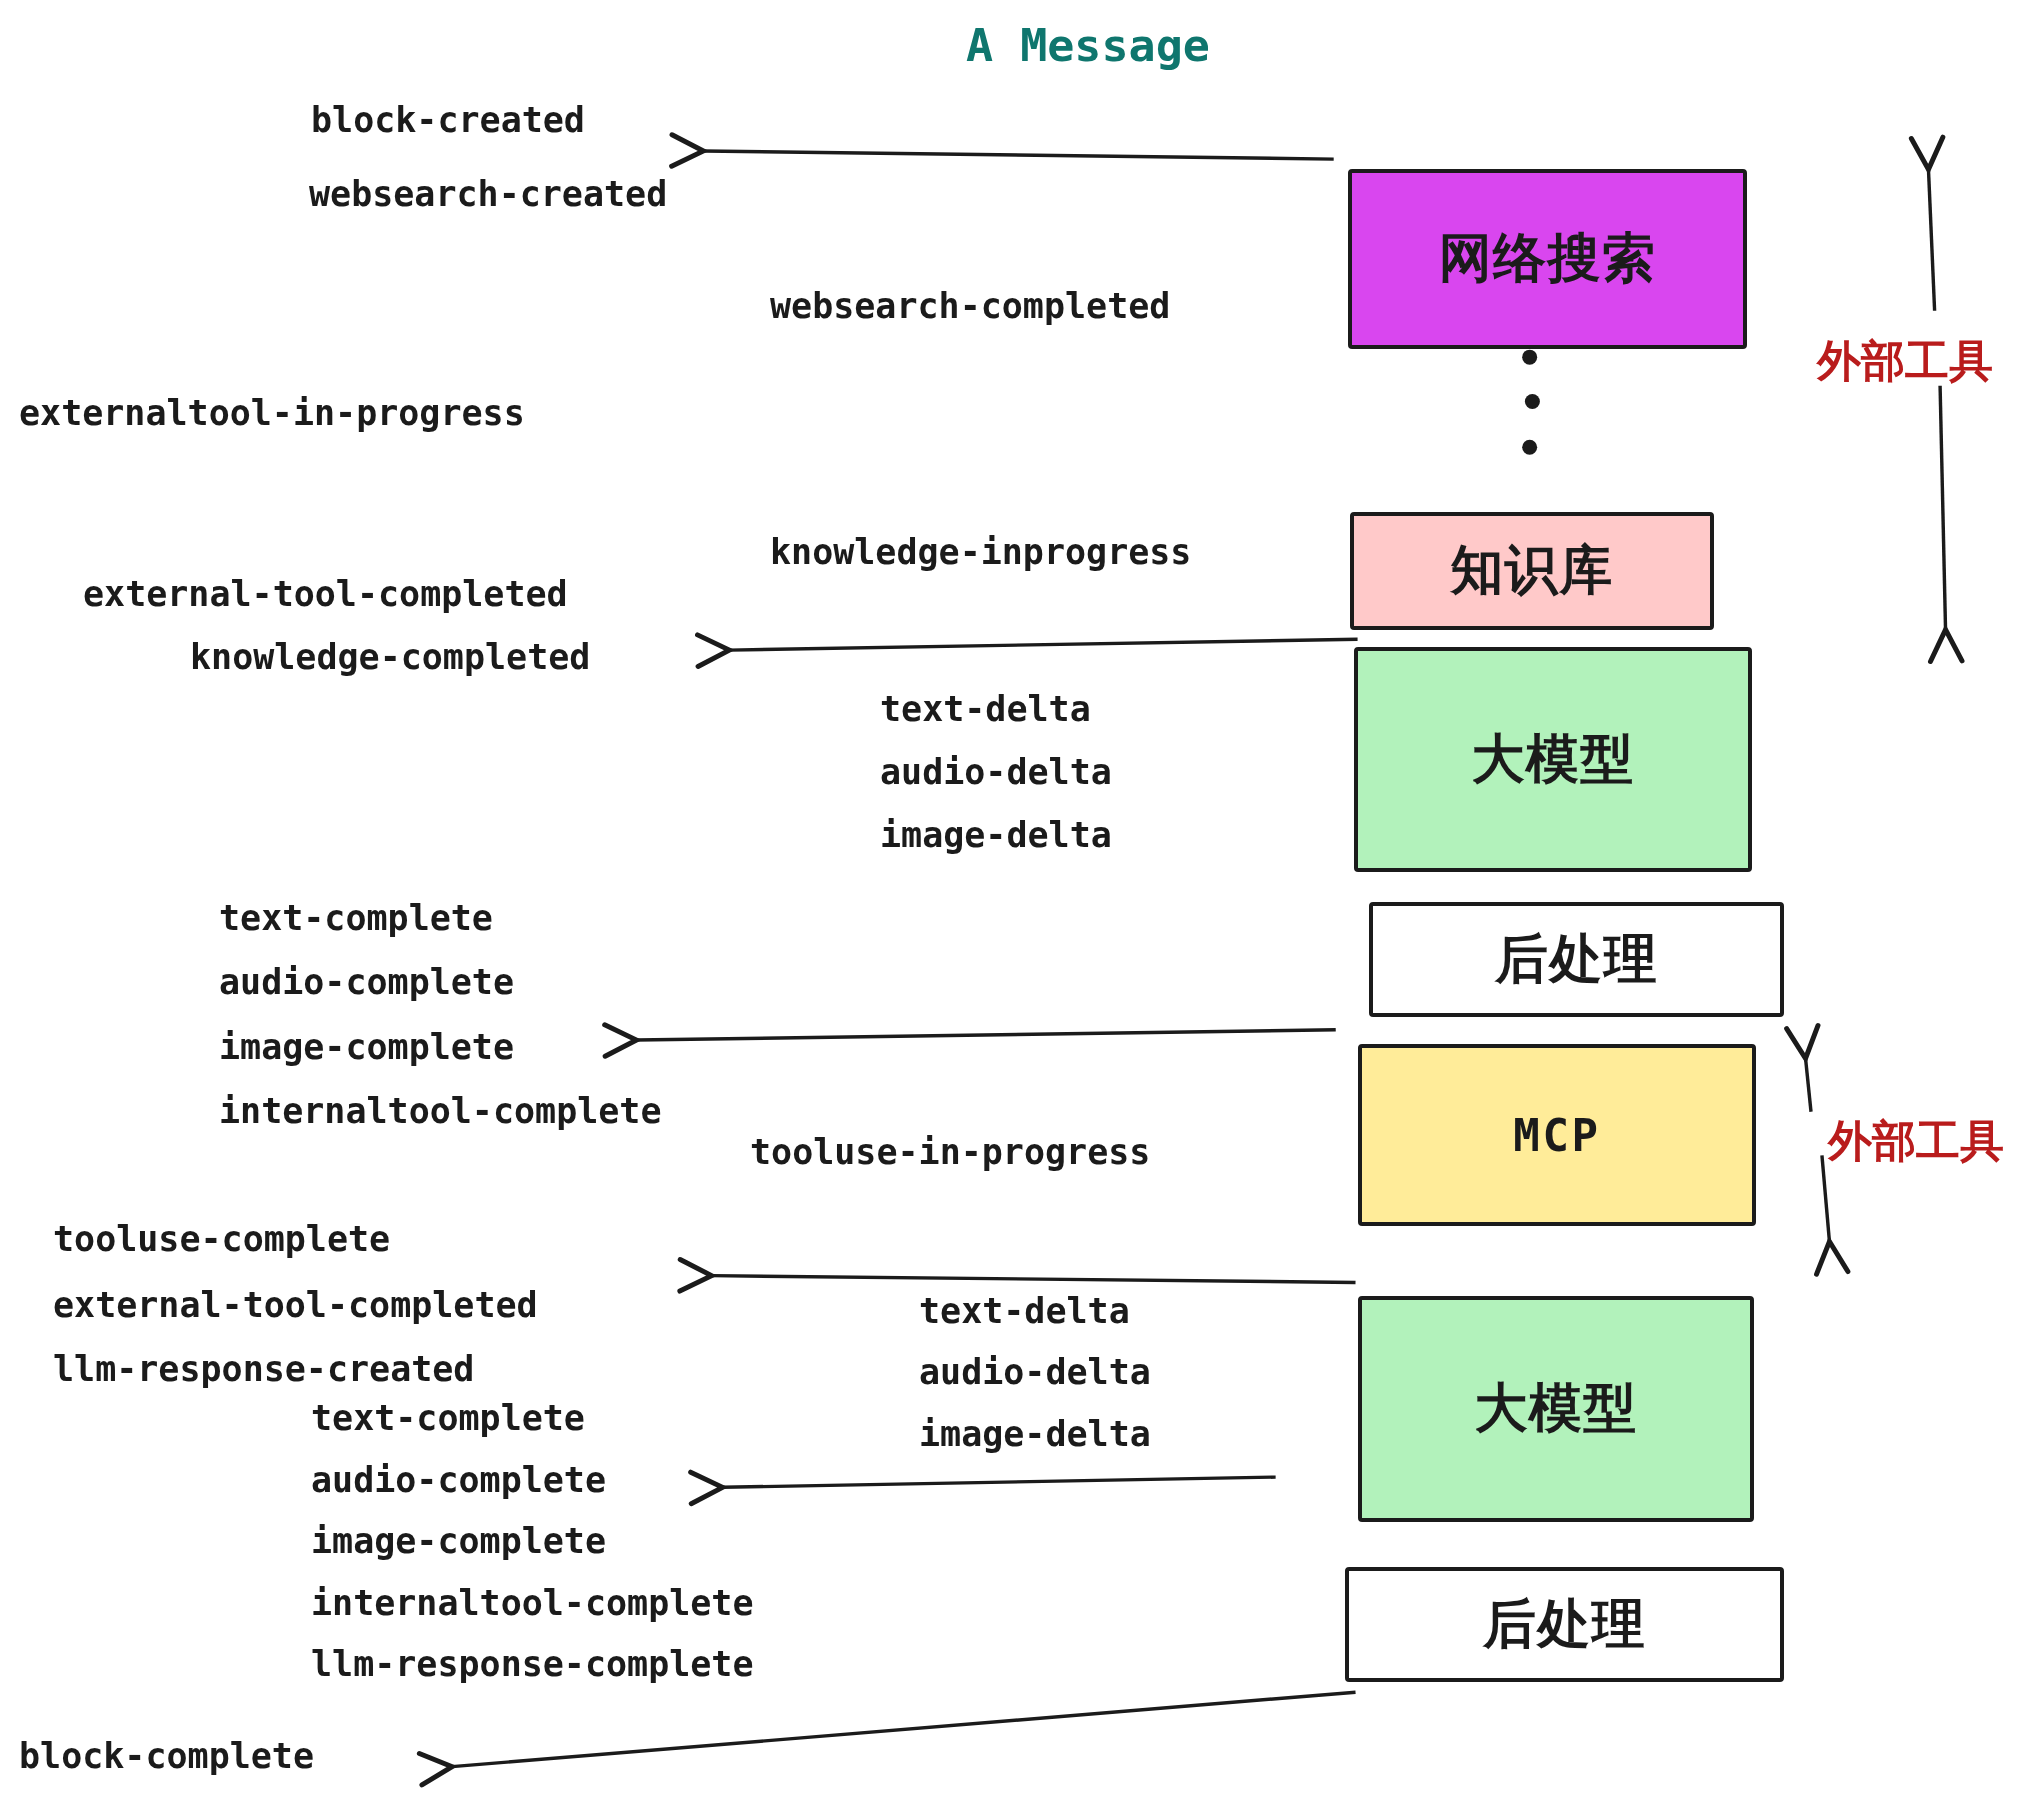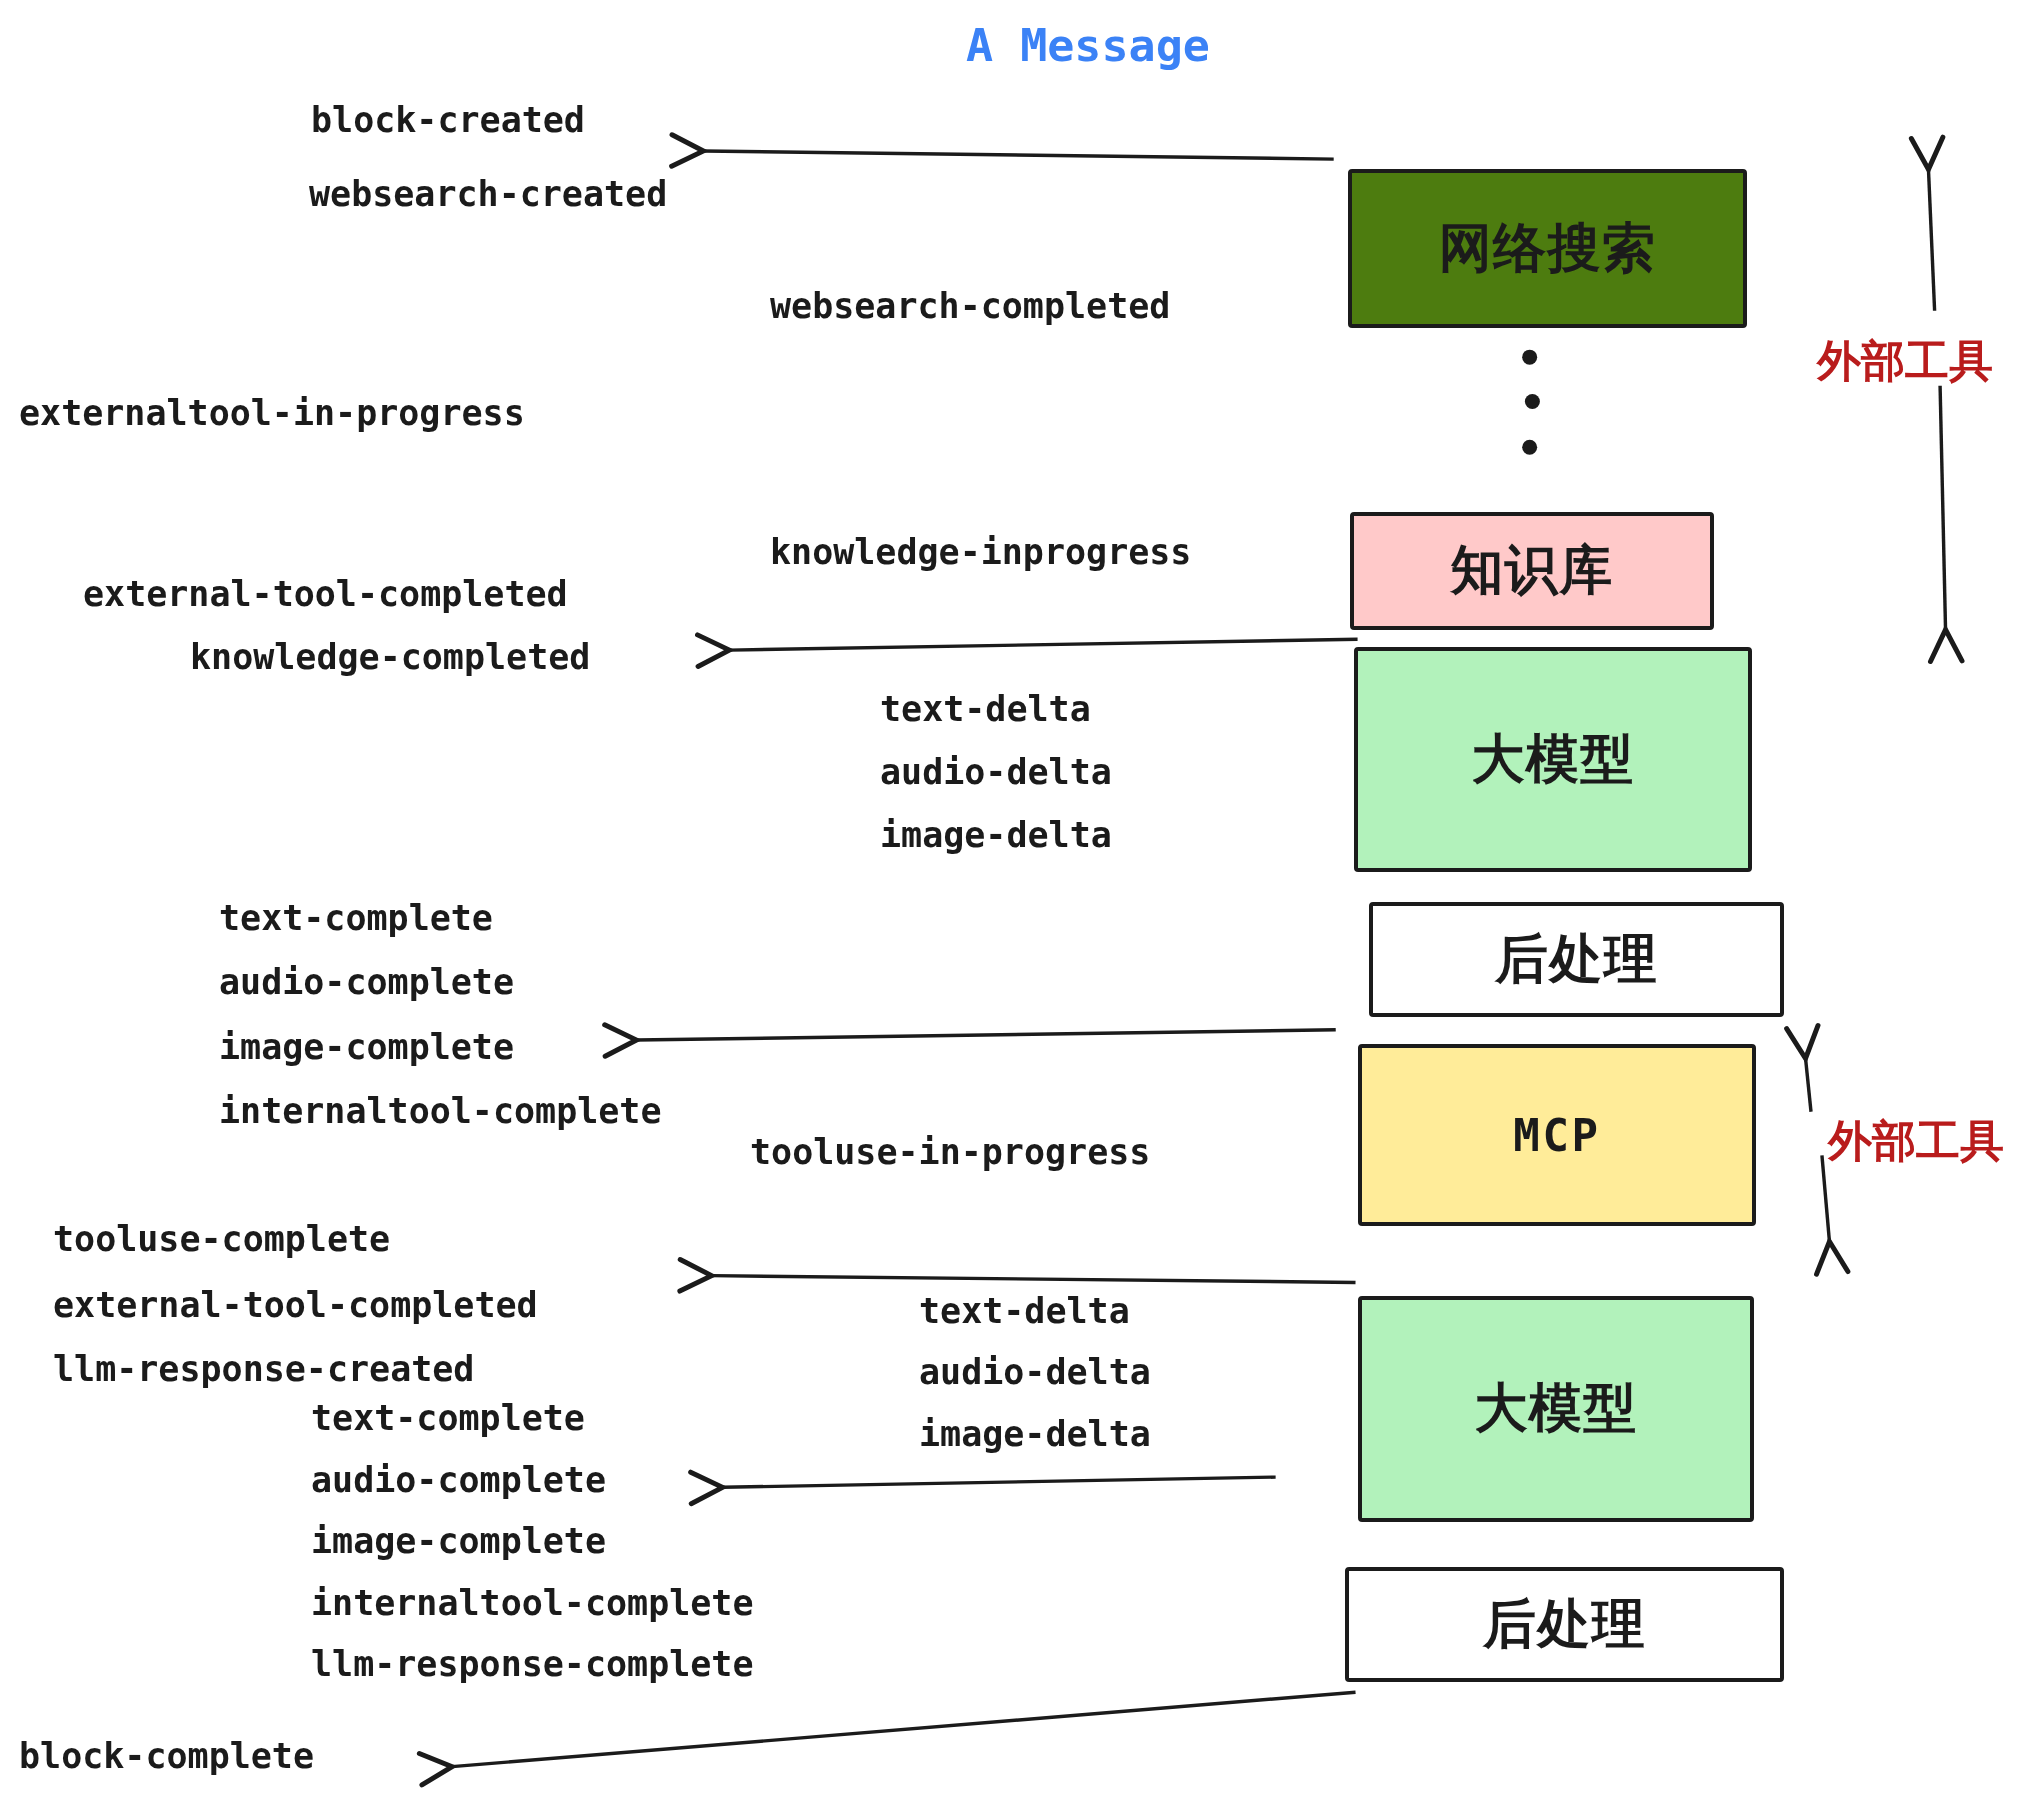--- a/index.html
+++ b/index.html
@@ -3,21 +3,21 @@
 <meta charset="utf-8">
 <style>
   html,body{margin:0;padding:0;background:#ffffff;}
   body{width:2035px;height:1796px;overflow:hidden;}
   .canvas{position:relative;width:2035px;height:1796px;background:#ffffff;
           font-family:"DejaVu Sans","Liberation Sans",sans-serif;color:#1b1b1b;}
   .overlay{position:absolute;left:0;top:0;width:2035px;height:1796px;pointer-events:none;}
   .ev{position:absolute;font-family:"DejaVu Sans Mono","Liberation Mono",monospace;
       font-size:35px;font-weight:bold;line-height:1.05;white-space:nowrap;color:#1b1b1b;}
   .title{position:absolute;font-family:"DejaVu Sans Mono","Liberation Mono",monospace;
-      font-size:45px;font-weight:bold;white-space:nowrap;color:#3b82f6;}
+      font-size:45px;font-weight:bold;white-space:nowrap;color:#0f766e;}
   .box{position:absolute;border:4.1px solid #1b1b1b;border-radius:4.1px;
        display:flex;align-items:center;justify-content:center;box-sizing:border-box;}
   .box .lbl{font-size:53px;font-weight:bold;letter-spacing:1.4px;color:#1b1b1b;}
   .box .lbl.mono{font-family:"DejaVu Sans Mono","Liberation Mono",monospace;font-size:44px;letter-spacing:2.7px;}
   .side{position:absolute;font-size:44px;font-weight:bold;white-space:nowrap;color:#b91c1c;}
 </style>
 </head>
 <body>
 
 <div class="canvas">
@@ -42,21 +42,21 @@
 
     <g>
       <circle cx="2240" cy="523" r="11" fill="#1b1b1b"></circle>
       <circle cx="2244" cy="588" r="11" fill="#1b1b1b"></circle>
       <circle cx="2240" cy="655" r="11" fill="#1b1b1b"></circle>
     </g>
   </svg>
 
   <div class="title" style="left:966px;top:19px;">A Message</div>
 
-  <div class="box" style="left: 1348px; top: 169px; width: 399px; height: 159px; background: #4d7c0f;">
+  <div class="box" style="left: 1348px; top: 169px; width: 399px; height: 180px; background: #d946ef;">
     <span class="lbl">网络搜索</span>
   </div>
   <div class="box" style="left: 1350px; top: 512px; width: 364px; height: 118px; background: rgb(255, 201, 201);">
     <span class="lbl">知识库</span>
   </div>
   <div class="box" style="left: 1354px; top: 647px; width: 398px; height: 225px; background: rgb(178, 242, 187);">
     <span class="lbl">大模型</span>
   </div>
   <div class="box" style="left: 1369px; top: 902px; width: 415px; height: 115px; background: rgb(255, 255, 255);">
     <span class="lbl">后处理</span>

